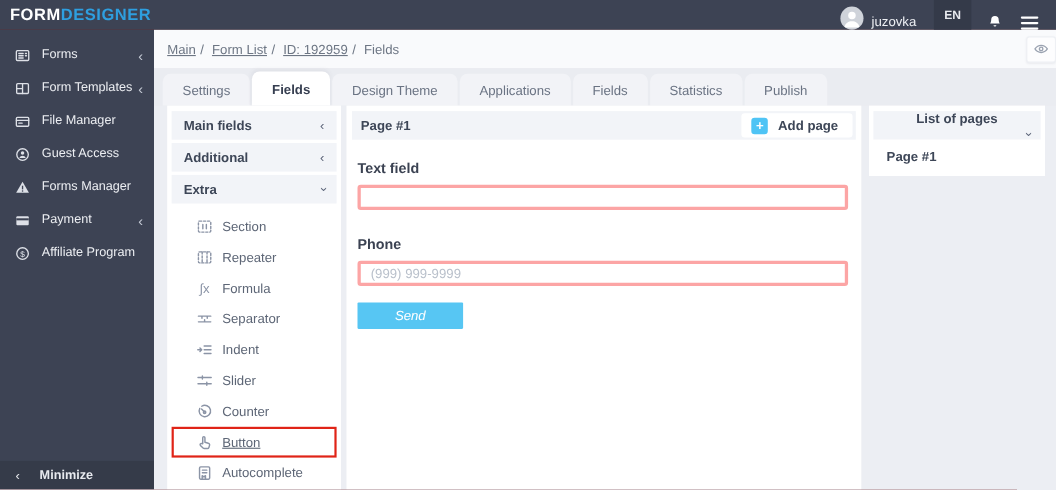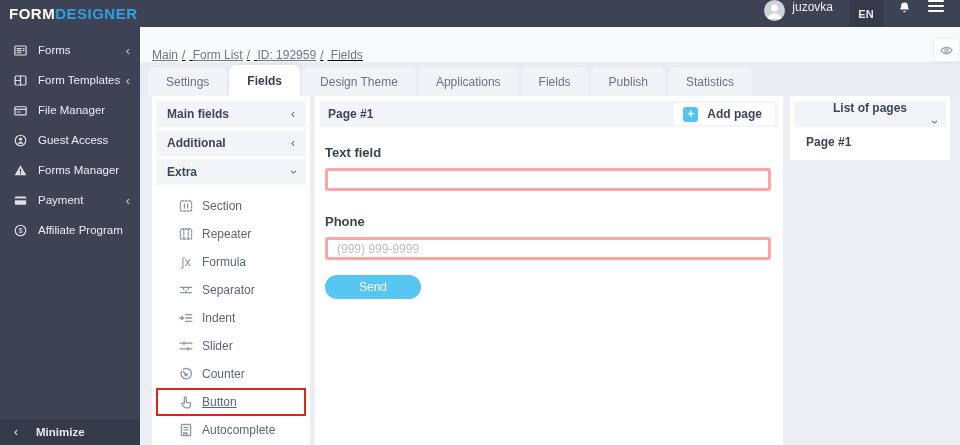--- a/index.html
+++ b/index.html
@@ -5,21 +5,21 @@
   * { margin:0; padding:0; box-sizing:border-box; }
   html,body { background:#d9dce3; }
   body { font-family:"Liberation Sans", sans-serif; }
   .app { position:relative; width:960px; height:445px; background:#7f1d1d; overflow:hidden; }
 
   
   .topbar { position:absolute; top:0; left:0; width:960px; height:27px;
             background:#3d4354; display:flex; align-items:center; z-index:5; }
   .logo { padding-left:9px; font-size:15px; font-weight:800; letter-spacing:.5px; color:#fff; }
   .logo .blue { color:#2e9fe0; }
-  .top-right { margin-left:auto; display:flex; align-items:flex-start; height:100%; }
+  .top-right { margin-left:auto; display:flex; align-items:flex-end; height:100%; }
   .avatar { width:21px; height:21px; border-radius:50%; background:#cfd3da; overflow:hidden; margin-right:7px; }
   .username { color:#eef0f4; font-size:12px; margin-right:16px; }
   .lang { width:34px; height:100%; background:#343a49; color:#e8eaef; font-size:11px; font-weight:700;
           display:flex; align-items:center; justify-content:center; margin-right:14px; cursor:pointer; }
   .iconbtn { background:none; border:none; cursor:pointer; display:flex; align-items:center; margin-right:16px; }
   .burger { display:flex; flex-direction:column; gap:3px; }
   .burger i { display:block; width:16px; height:2px; background:#fff; border-radius:1px; }
 
   
   .sidebar { position:absolute; top:27px; left:0; width:140px; height:418px; background:#3d4354; }
@@ -28,21 +28,21 @@
   .nav-item svg { width:15px; height:15px; flex:0 0 15px; }
   .nav-item .lbl { font-size:11.5px; margin-left:10px; white-space:nowrap; }
   .nav-item .chev { margin-left:auto; color:#c3c9d4; font-size:13px; line-height:1; }
   .minimize { position:absolute; bottom:0; left:0; width:140px; height:26px; background:#353b49;
               display:flex; align-items:center; padding-left:14px; color:#e8eaef; cursor:pointer; }
   .minimize .chev { font-size:12px; margin-right:18px; }
   .minimize .lbl { font-size:11.5px; font-weight:700; }
 
   
   .main { position:absolute; top:27px; left:140px; width:820px; height:418px; background:#eceef3; }
-  .crumbbar { height:35px; background:#f9fafc; display:flex; align-items:flex-end; padding:0 0 0 12px;text-decoration:underline; }
+  .crumbbar { height:35px; background:#f9fafc; display:flex; align-items:center; padding:0 0 0 12px; }
   .crumb { font-size:12px; color:#6d7684; }
   .crumb a { color:#6d7684; text-decoration:underline; cursor:pointer; }
   .crumb .sep { margin:0 4px; text-decoration:none; }
   .eyebtn { margin-left:auto; width:27px; height:24px; background:#fdfdfe; border:1px solid #eef0f4;
             border-radius:3px; display:flex; align-items:center; justify-content:center; cursor:pointer;
             box-shadow:0 1px 2px rgba(60,70,90,.08); }
 
   .tabsrow { height:34px; display:flex; align-items:flex-end; padding-left:8px; background:#eaecf1; }
   .tab { height:29px; display:flex; align-items:center; padding:0 18px; font-size:12px; color:#6a7383;
          background:#f2f3f7; border-radius:7px 7px 0 0; margin-right:2px; cursor:pointer; }
@@ -76,21 +76,21 @@
   .addpage .plus { width:15px; height:15px; border-radius:3px; background:#4fc4f5; color:#fff;
                    font-size:12px; font-weight:700; line-height:15px; text-align:center; margin-right:9px; }
   .addpage .lbl { font-size:12px; font-weight:700; color:#3d4657; }
   .form-body { padding:18px 7px 0 5px; }
   .f-label { font-size:13px; font-weight:700; color:#3b4252; margin-bottom:8px; }
   .f-input { width:100%; height:23px; border:3px solid #fca5a5; border-radius:3px; font-size:12px;
              color:#3b4252; padding:0 9px; outline:none; font-family:"Liberation Sans",sans-serif; }
   .f-input::placeholder { color:#b9c0cb; }
   .gap { height:23px; }
   .sendbtn { margin-top:15px; width:96px; height:24px; background:#57c6f3; color:#fff; border:none;
-             border-radius:12px; font-size:12px; cursor:pointer; font-family:"Liberation Sans",sans-serif; }
+             border-radius:1px; font-size:12px; cursor:pointer; font-family:"Liberation Sans",sans-serif;font-style:italic; }
 
   
   .pages-panel { width:160px; padding:5px 4px 4px 4px; }
   .pages-panel .panel-head { padding:0 10px;flex-direction:column; }
   .page-row { height:29px; display:flex; align-items:center; padding-left:12px; font-size:12px;
               font-weight:700; color:#3d4657; background:#fff; cursor:pointer; }
   svg.stroke { fill:none; stroke:currentColor; stroke-width:1.3; stroke-linecap:round; stroke-linejoin:round; }
 </style>
 </head>
 <body>
@@ -203,22 +203,22 @@
           </svg>
       </button>
     </div>
 
     <div class="tabsrow">
       <div class="tab">Settings</div>
       <div class="tab active">Fields</div>
       <div class="tab">Design Theme</div>
       <div class="tab">Applications</div>
       <div class="tab">Fields</div>
+      <div class="tab">Statistics</div>
       <div class="tab">Publish</div>
-      <div class="tab">Statistics</div>
     </div>
 
     <div class="content">
 
       <section class="fields-panel card">
         <div class="acc-head">
           <span class="lbl">Main fields</span>
           <span class="chev">‹</span>
         </div>
         <div class="acc-head">

